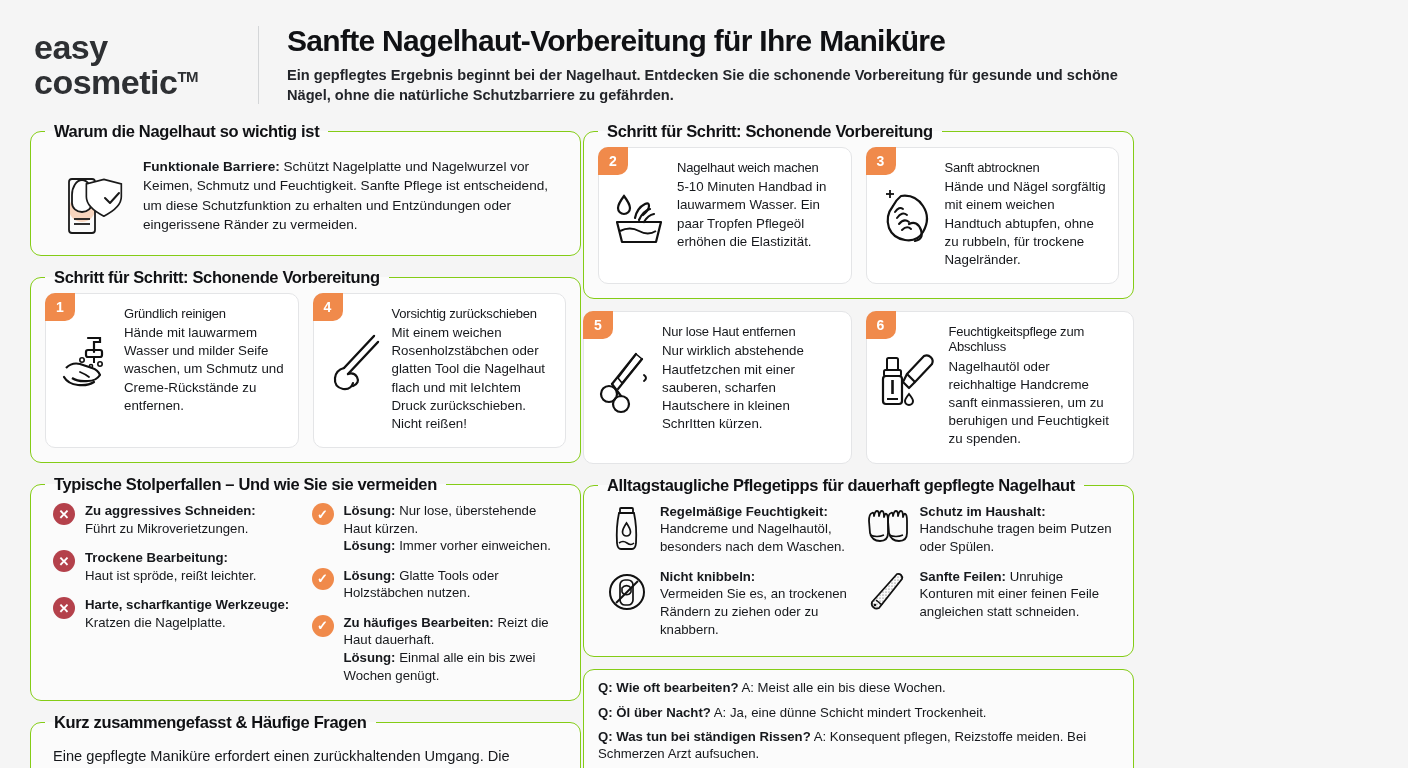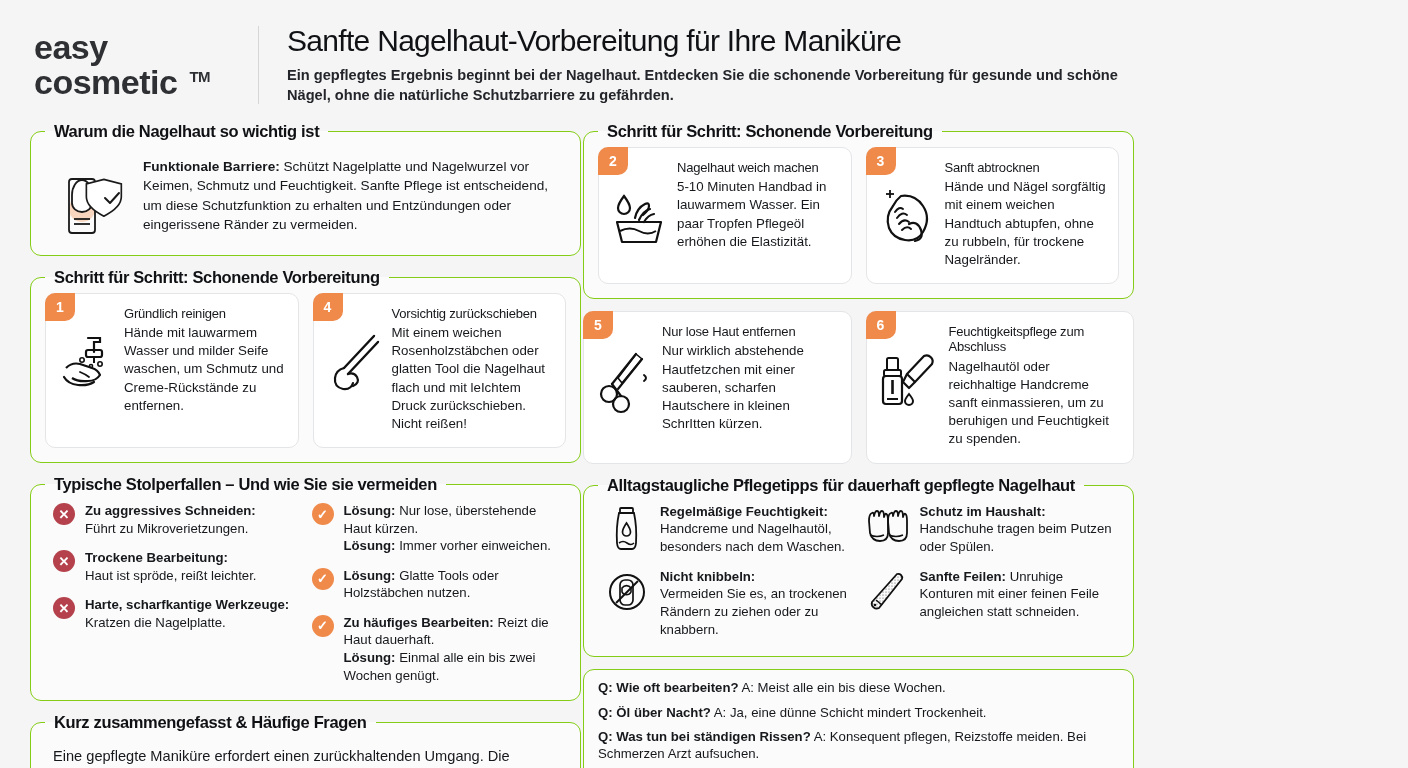--- a/index.html
+++ b/index.html
@@ -16,25 +16,25 @@
   .header {
     display: flex; align-items: center;
     padding: 18px 30px 10px 34px;
     height: 122px;
   }
   .logo {
     width: 224px; flex: 0 0 224px;
     font-weight: 700; font-size: 34px; line-height: 1.02;
     letter-spacing: -0.5px; color: #2e3033;
   }
-  .logo .tm { font-size: 15px; vertical-align: super; font-weight: 600; margin-left: 12px; }
+  .logo .tm { font-size: 15px; vertical-align: super; font-weight: 600; }
   .logo-divider { width: 1px; align-self: stretch; background: #d4d6d8; margin: 8px 28px 8px 0; }
   .head-text { flex: 1; }
   .head-title {
-    font-size: 30px; font-weight: 400; letter-spacing: -0.7px;
+    font-size: 30px; font-weight: 700; letter-spacing: -0.7px;
     line-height: 1.12; color: #101114;
   }
   .head-sub {
     margin-top: 7px; font-size: 14.6px; line-height: 1.42;
     color: #23252a; max-width: 860px; font-weight: bold;
   }
 
   
   .cols { display: flex; gap: 0; padding: 0 30px; }
   .col { width: 674px; }

